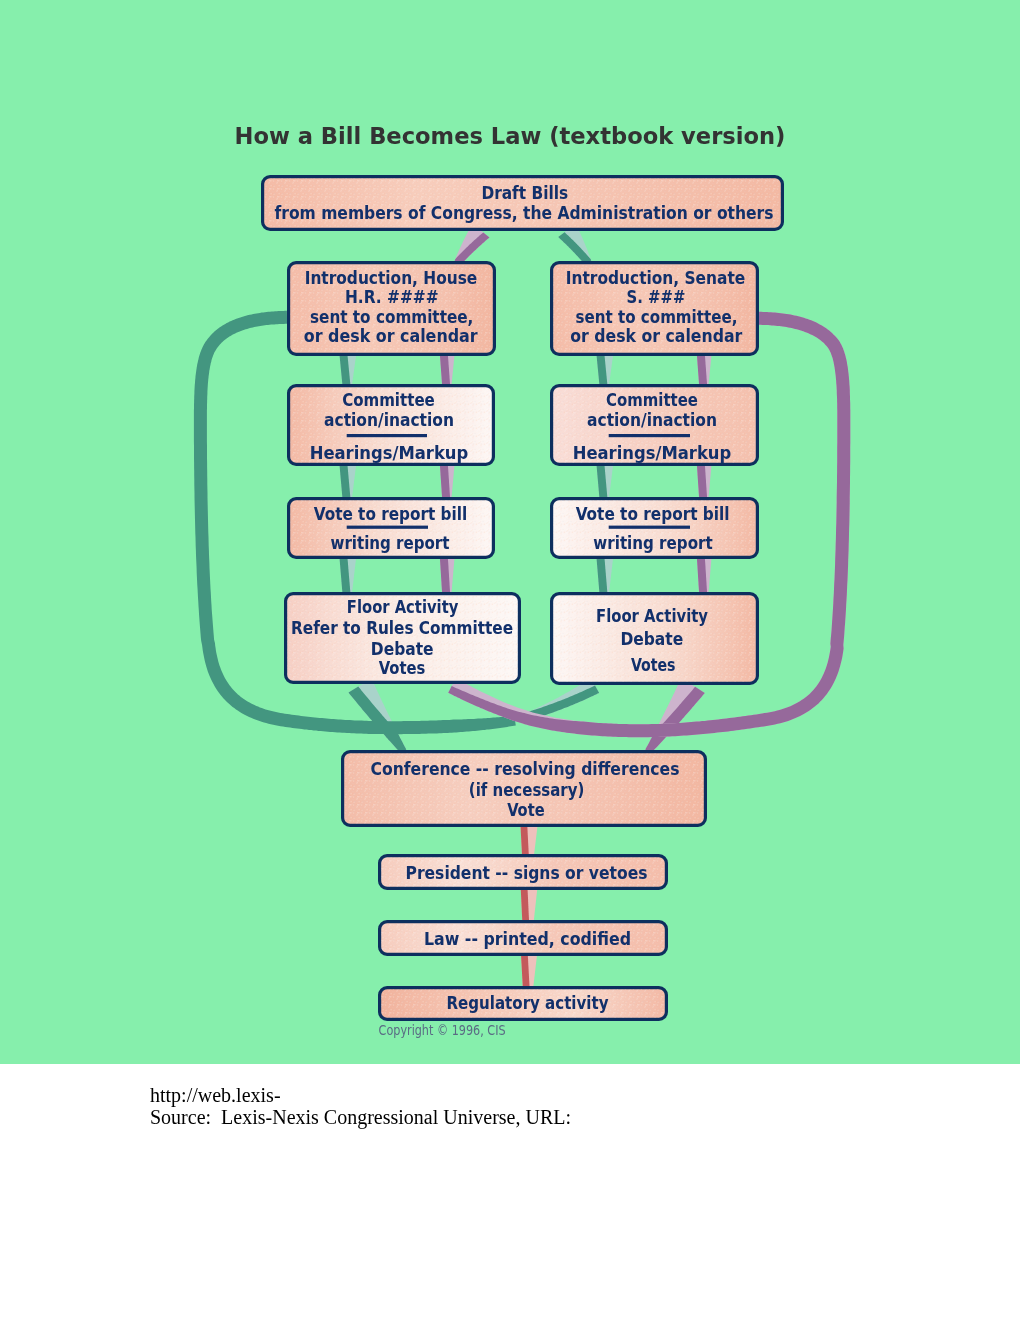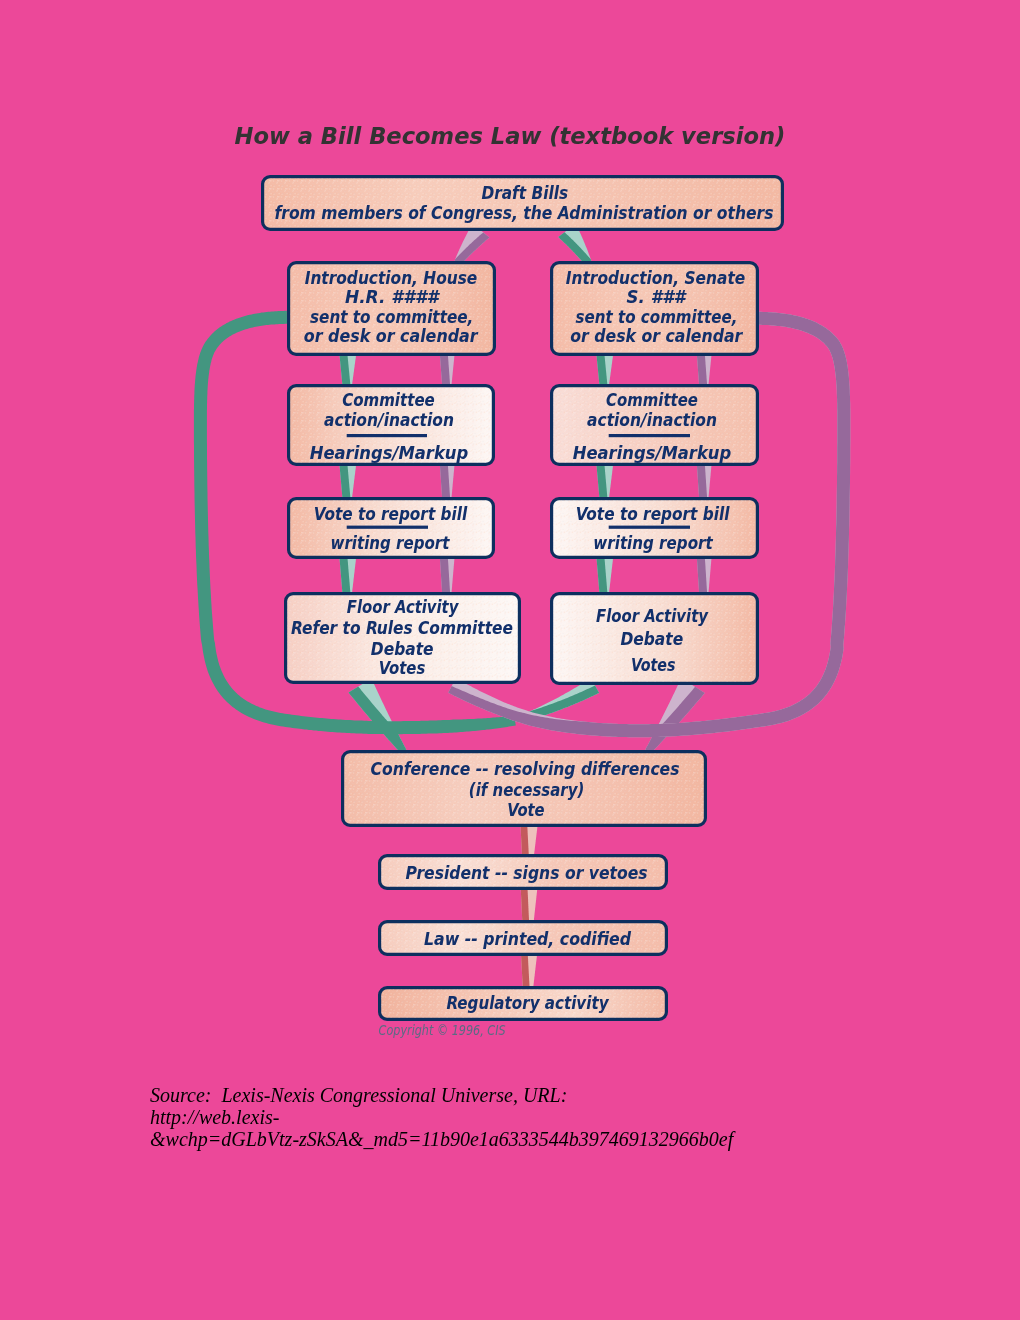--- a/index.html
+++ b/index.html
@@ -1,18 +1,18 @@
 <!DOCTYPE html>
 <html><head>
 <meta charset="utf-8">
 <style>
   html,body{margin:0;padding:0;background:#ffffff;}
   body{width:1020px;height:1320px;position:relative;overflow:hidden;
        font-family:"DejaVu Sans",sans-serif;}
-  #page{position:absolute;left:0;top:0;width:1020px;height:1320px;background:#ec4899;font-style:italic;}
+  #page{position:absolute;left:0;top:0;width:1020px;height:1064px;background:#86efac;}
   .title{position:absolute;left:0;top:123px;width:1020px;text-align:center;
     font-family:"DejaVu Sans",sans-serif;font-weight:bold;font-size:22.6px;color:#333333;}
   #diagram{position:absolute;left:12px;top:0;width:1020px;height:1320px;}
   #diagram svg text{font-family:"DejaVu Sans",sans-serif;}
   .src{position:absolute;left:150px;top:1084px;width:830px;
     font-family:"Liberation Serif",serif;font-size:20px;color:#000;}
   .src div{height:22.2px;line-height:22.2px;white-space:pre;}
 </style>
 </head>
 <body>
@@ -286,17 +286,16 @@
 <text x="515.5" y="944.5" text-anchor="middle" fill="#12306b" font-size="17.3" font-weight="bold" font-stretch="condensed" textLength="207" lengthAdjust="spacingAndGlyphs">Law -- printed, codified</text>
 </g>
 <g>
 <text x="515.5" y="1009" text-anchor="middle" fill="#12306b" font-size="17.3" font-weight="bold" font-stretch="condensed" textLength="162" lengthAdjust="spacingAndGlyphs">Regulatory activity</text>
 </g>
 </g>
 <text x="366.6" y="1035.3" fill="#5a6b84" font-size="13.6" textLength="127" lengthAdjust="spacingAndGlyphs">Copyright © 1996, CIS</text>
 </svg>
   </div>
   <div class="src">
+    <div>http://web.lexis-</div>
     <div>Source:  Lexis-Nexis Congressional Universe, URL:</div>
-    <div>http://web.lexis-</div>
-    <div>&amp;wchp=dGLbVtz-zSkSA&amp;_md5=11b90e1a6333544b397469132966b0ef</div>
   </div>
 </div>
 
 </body></html>

